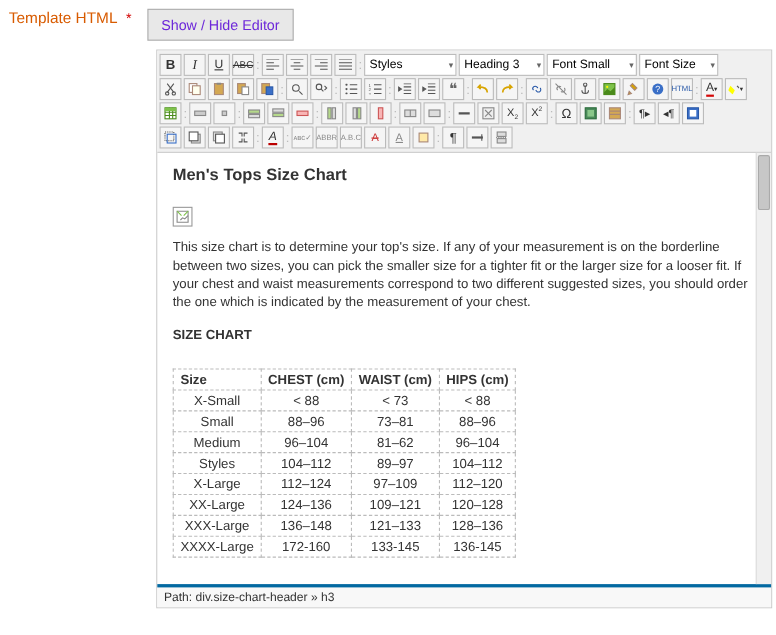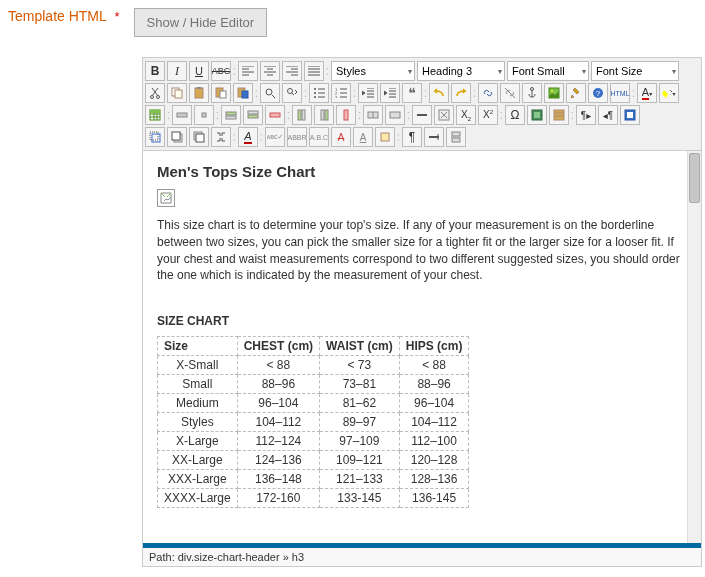--- a/index.html
+++ b/index.html
@@ -1,42 +1,42 @@
 <!DOCTYPE html>
 <html><head>
 <meta charset="utf-8">
 <style>
 *{box-sizing:border-box;margin:0;padding:0}
 body{font-family:Arial,Helvetica,sans-serif;font-size:13px;background:#fff;width:705px}
 .wrap{padding:8px}
-.header-row{display:flex;align-items:flex-start;gap:14px;margin-bottom:20px}
+.header-row{display:flex;align-items:flex-start;gap:14px;margin-bottom:8px}
 .label{color:#d85b00;font-size:14px;padding-top:6px}
 .req{color:#d40707;margin-left:4px}
-.showhide{background:#e8e8e8;border:1px solid #adadad;padding:6px 12px;font-size:13px;color:#737373;cursor:pointer}
+.showhide{background:#e8e8e8;border:1px solid #adadad;padding:6px 12px;font-size:13px;color:#6d28d9;cursor:pointer}
 .editor{margin-left:134px;border:1px solid #ccc;width:560px}
 .toolbar{background:#f0f0f0;padding:2px;border-bottom:1px solid #ccc}
 .tb-row{display:flex;align-items:center;gap:2px;flex-wrap:wrap;padding:1px 0}
 .tbtn{width:20px;height:20px;border:1px solid #bbb;background:#f5f5f5;display:flex;align-items:center;justify-content:center;font-size:9px;color:#333;cursor:pointer}
 .tbtn svg{display:block}
 .sep{width:3px;height:20px;display:flex;align-items:center;justify-content:center;color:#ccc;font-size:14px}
 .sep::before{content:":";color:#bbb;font-size:12px;line-height:1}
 .dd{height:20px;border:1px solid #bbb;background:#fff;font-size:11px;padding:0 14px 0 4px;display:flex;align-items:center;position:relative;cursor:pointer}
 .dd::after{content:"▾";position:absolute;right:2px;font-size:8px;color:#666}
 .content-area{position:relative;height:392px}
 .content{padding:12px 14px;height:100%;overflow-y:auto;font-size:12px;color:#333}
-.content h3{font-size:15px;margin-bottom:9px}
+.content h3{font-size:15px;margin-bottom:20px}
 .broken{width:18px;height:18px;border:1px solid #999;display:flex;align-items:center;justify-content:center;margin-bottom:10px}
-.content p{margin-bottom:30px;line-height:1.4}
-.content strong{display:block;margin-bottom:8px;font-size:12px}
+.content p{margin-bottom:14px;line-height:1.4}
+.content strong{display:block;margin-bottom:24px;font-size:12px}
 table.sizechart{border-collapse:collapse;font-size:12px}
 table.sizechart th,table.sizechart td{border:1px dashed #bbb;padding:2px 6px;text-align:center}
 table.sizechart th{font-weight:bold;text-align:left}
 .scroll{position:absolute;right:0;top:0;bottom:0;width:14px;background:#f0f0f0;border-left:1px solid #ddd}
 .thumb{position:absolute;left:1px;right:1px;top:2px;height:50px;background:#c7c7c7;border:1px solid #aaa;border-radius:2px}
-.path{border-top:5px solid #0369a1;background:#f8f8f8;padding:3px 6px;font-size:11px;color:#333}
+.path{border-top:3px solid #0369a1;background:#f8f8f8;padding:3px 6px;font-size:11px;color:#333}
 </style>
 </head>
 <body>
 
 <div class="wrap">
   <div class="header-row">
     <div>
       <span class="label">Template HTML</span>
       <span class="req">*</span>
     </div>
@@ -75,23 +75,23 @@
               <path d="M0 0h12M5 3h7M0 6h12M5 9h7" stroke="#555"></path>
             </svg>
           </div>
         <div class="tbtn">
             <svg width="12" height="10">
               <path d="M0 0h12M0 3h12M0 6h12M0 9h12" stroke="#555"></path>
             </svg>
           </div>
         <div class="sep"></div>
         <div class="dd" style="width:84px">Styles</div>
-        <div class="dd" style="width:88px">Heading 3</div>
+        <div class="dd" style="width:78px">Heading 3</div>
         <div class="dd" style="width:82px">Font Small</div>
-        <div class="dd" style="width:88px">Font Size</div>
+        <div class="dd" style="width:72px">Font Size</div>
       </div>
 
       <div class="tb-row">
         <div class="tbtn">
             <svg width="12" height="12">
               <path d="M3 1l6 8M9 1l-6 8" stroke="#555"></path>
               <circle cx="3" cy="10" r="1.5" fill="none" stroke="#555"></circle>
               <circle cx="9" cy="10" r="1.5" fill="none" stroke="#555"></circle>
             </svg>
           </div>
@@ -454,21 +454,21 @@
               <tr>
                 <td>Styles</td>
                 <td>104–112</td>
                 <td>89–97</td>
                 <td>104–112</td>
               </tr>
               <tr>
                 <td>X-Large</td>
                 <td>112–124</td>
                 <td>97–109</td>
-                <td>112–100</td>
+                <td>112–120</td>
               </tr>
               <tr>
                 <td>XX-Large</td>
                 <td>124–136</td>
                 <td>109–121</td>
                 <td>120–128</td>
               </tr>
               <tr>
                 <td>XXX-Large</td>
                 <td>136–148</td>

